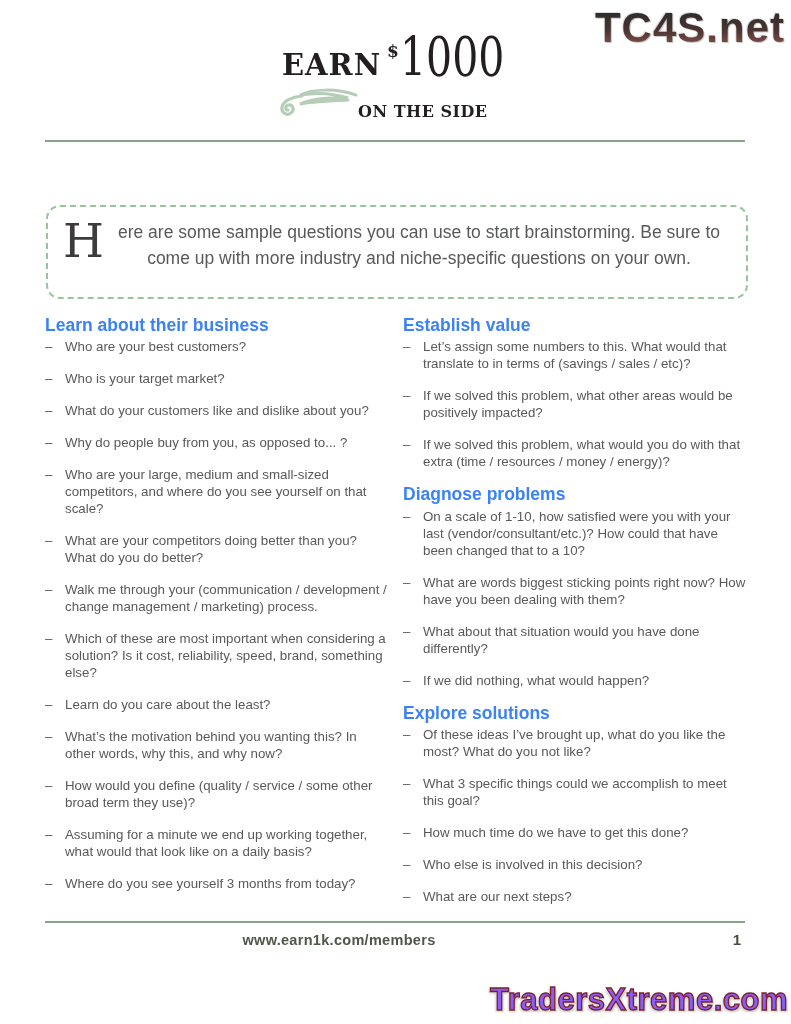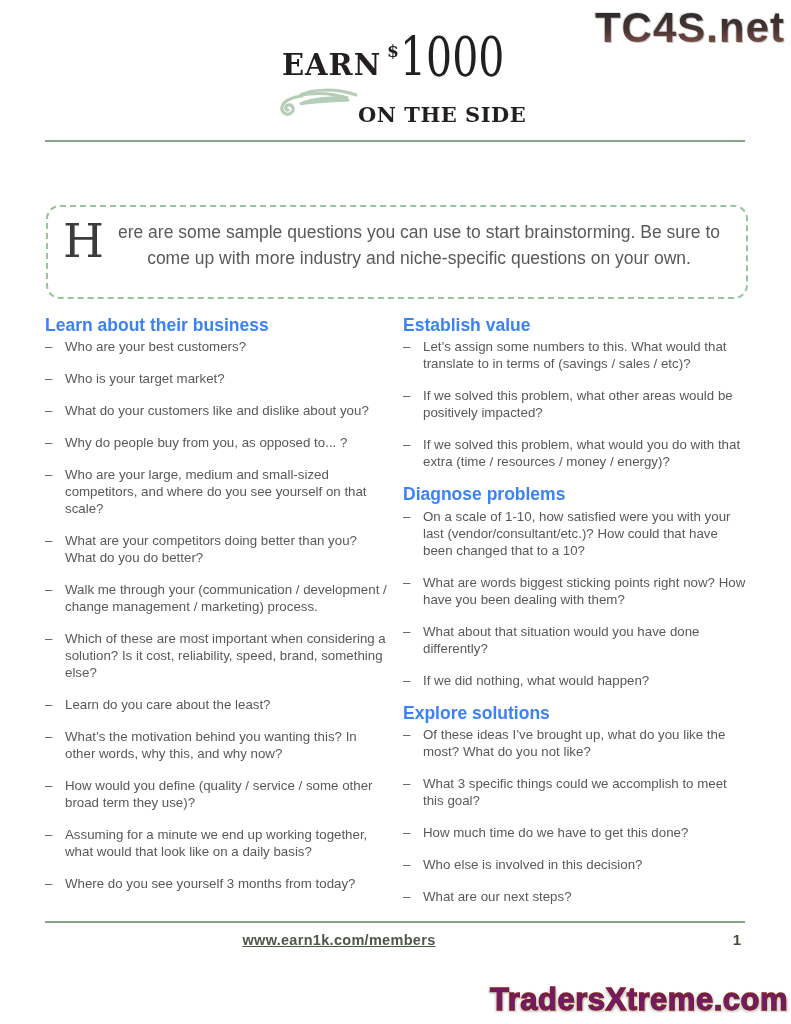--- a/index.html
+++ b/index.html
@@ -15,34 +15,34 @@
     filter:drop-shadow(1px 1px 0 #c9c9c9) drop-shadow(-1px -1px 0 #dddddd);}
   .wm-dlsub{position:absolute;left:249px;top:486px;font-family:"DejaVu Serif",serif;
     font-weight:bold;font-size:46px;letter-spacing:1px;line-height:1;}
   .wm-dlsub .back{color:#ffffff;-webkit-text-stroke:9px #ffffff;
     text-shadow:-5px 6px 7px rgba(105,105,105,.85), -2px 3px 3px rgba(130,130,130,.7);}
   .wm-dlsub .front{position:absolute;left:0;top:0;
     background:linear-gradient(#f0464c 5%,#c8191f 55%,#8f1014 95%);
     -webkit-background-clip:text;background-clip:text;color:#c8191f;
     -webkit-text-fill-color:transparent;}
   .wm-traders{position:absolute;top:982px;right:3px;font-size:31px;font-weight:bold;
-    font-family:"Liberation Sans",sans-serif;letter-spacing:.5px;color:#701a75;
+    font-family:"Liberation Sans",sans-serif;letter-spacing:.5px;color:#8b5cf6;
     -webkit-text-stroke:1.3px #7d2024;
     text-shadow:0 0 3px #e6e6e6,2px 2px 2px #c9c9c9,-2px 2px 2px #d6d6d6;}
 
   
   .logo{position:absolute;left:278px;top:40px;width:250px;height:92px;color:#231f20;}
   .logo .earn{position:absolute;left:4px;top:8px;font-family:"DejaVu Serif",serif;
     font-weight:bold;font-size:29px;letter-spacing:1px;}
   .logo .dollar{position:absolute;left:109px;top:1px;font-family:"DejaVu Serif",serif;
     font-weight:bold;font-size:17px;}
   .logo .amount{position:absolute;left:122px;top:-14px;font-family:"DejaVu Serif",serif;
     font-size:54px;display:inline-block;transform:scaleX(.76);transform-origin:left top;}
   .logo .tagline{position:absolute;left:80px;top:62px;font-family:"DejaVu Serif",serif;
-    font-weight:bold;font-size:21px;letter-spacing:.5px;white-space:nowrap;}
+    font-weight:bold;font-size:16px;letter-spacing:.5px;white-space:nowrap;}
   .logo .flourish{position:absolute;left:0;top:47px;}
 
   .rule-top{position:absolute;left:45px;top:140px;width:700px;height:2px;background:#87a38a;}
 
   .title{position:absolute;left:0;top:150px;width:791px;margin:0;text-align:center;
     font-family:"DejaVu Serif",serif;font-weight:normal;font-variant:small-caps;
     font-size:34px;letter-spacing:2px;color:#231f20;}
 
   .intro{position:absolute;left:46px;top:205px;width:668px;height:72px;
     border:2px dashed #97c49b;border-radius:14px;padding:12px 15px 6px 15px;
@@ -57,21 +57,21 @@
     line-height:1.1;}
   .sec-heading:first-child{margin-top:0;}
   .q-item{display:flex;margin:0 0 15px 0;color:#58595b;font-size:13.3px;
     line-height:17px;}
   .q-item .dash{flex:0 0 20px;}
   .q-item .q-text{flex:1;}
 
   
   .rule-bottom{position:absolute;left:45px;top:921px;width:700px;height:2px;background:#87a38a;}
   .footer-url{position:absolute;left:0;top:932px;width:678px;text-align:center;
-    font-size:14.5px;font-weight:bold;letter-spacing:.3px;color:#4d5948;text-decoration:underline;}
+    font-size:14.5px;font-weight:bold;letter-spacing:.3px;color:#4d5948;}
   .footer-page{position:absolute;top:931px;right:50px;font-size:15px;font-weight:bold;
     color:#44503f;}
 </style>
 </head>
 <body>
 
 <div class="page">
 
   <div class="wm-tc4s">TC4S.net</div>
 

